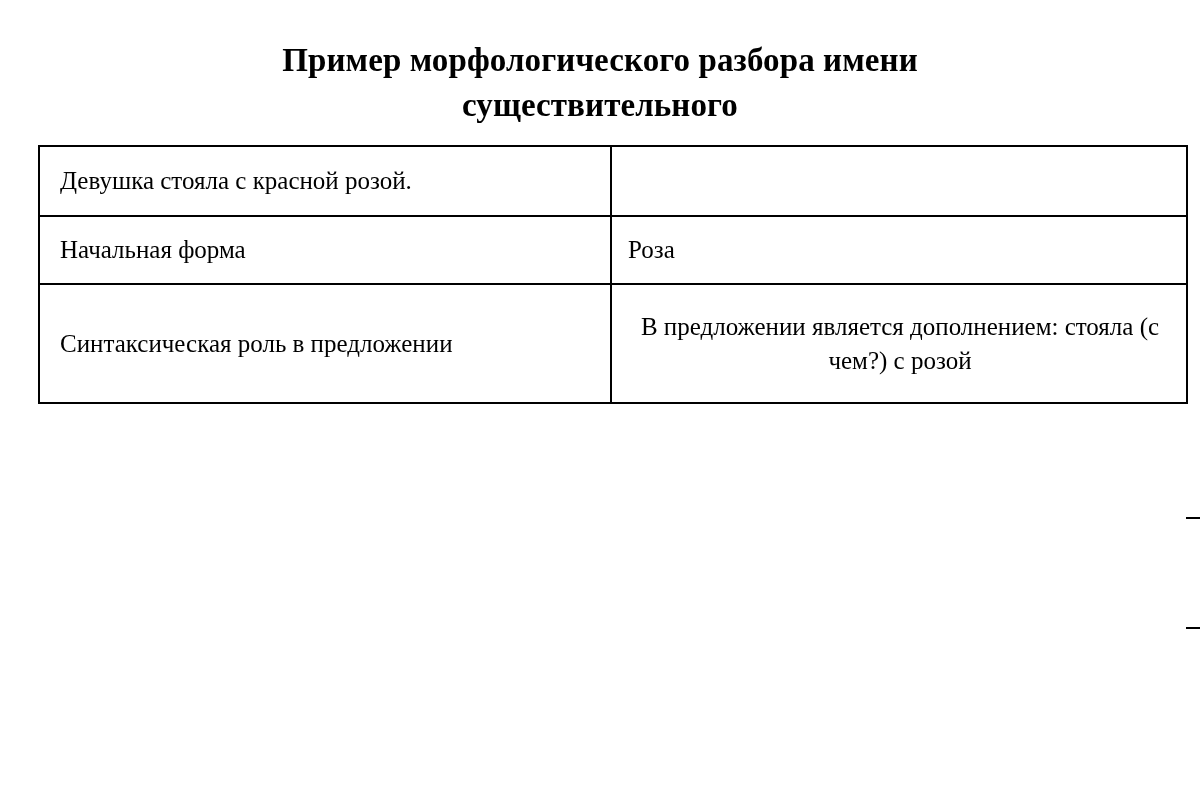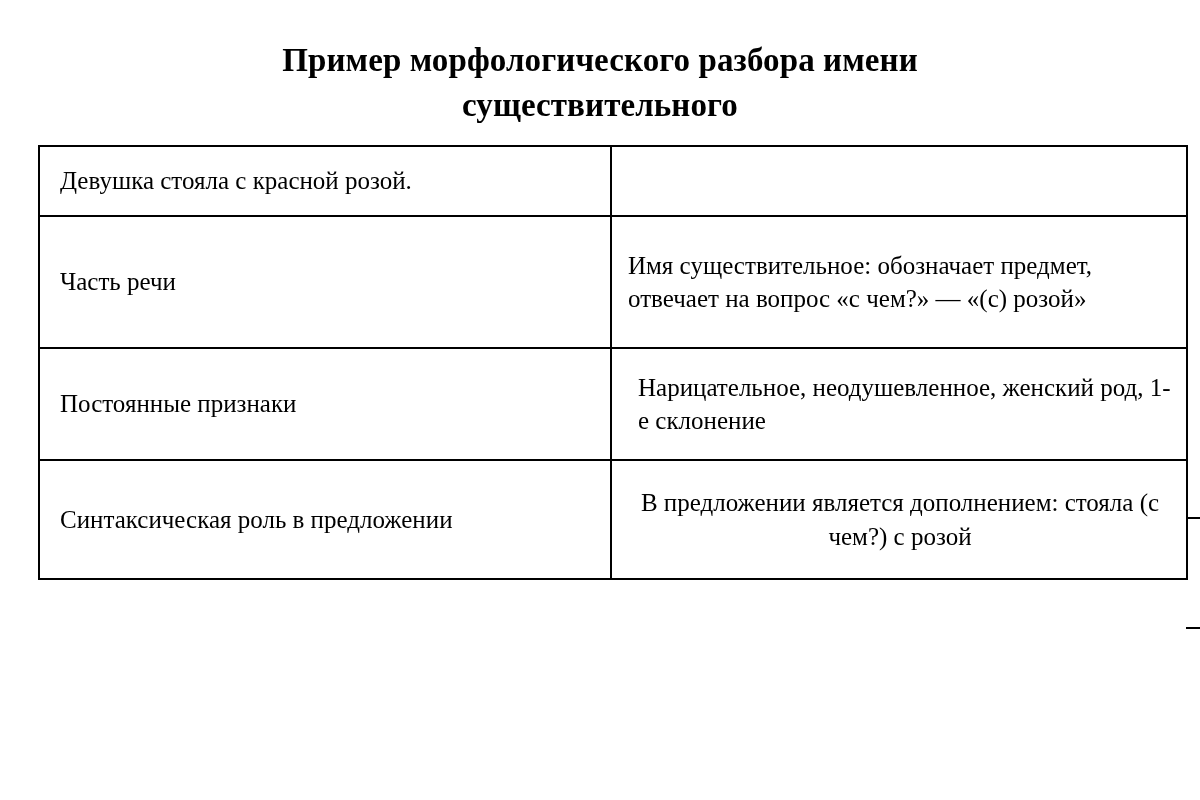--- a/index.html
+++ b/index.html
@@ -103,38 +103,30 @@
 
       <tr class="row-sentence">
         <td>
           <div class="cell-inner">Девушка стояла с красной розой.</div>
         </td>
         <td>
           <div class="cell-inner value"></div>
         </td>
       </tr>
 
-      <tr class="row-part">
+
+      <tr class="row-initial">
         <td>
-          <div class="cell-inner">Часть речи</div>
+          <div class="cell-inner">Начальная форма</div>
         </td>
         <td>
-          <div class="cell-inner value">Имя существительное: обозначает предмет, отвечает на вопрос «с чем?» — «(с) розой»</div>
+          <div class="cell-inner value">Роза</div>
         </td>
       </tr>
 
-
-      <tr class="row-const">
-        <td>
-          <div class="cell-inner">Постоянные признаки</div>
-        </td>
-        <td>
-          <div class="cell-inner value indent">Нарицательное, неодушевленное, женский род, 1-е склонение</div>
-        </td>
-      </tr>
 
 
       <tr class="row-syntax">
         <td>
           <div class="cell-inner">Синтаксическая роль в предложении</div>
         </td>
         <td>
           <div class="cell-inner value center">В предложении является дополнением: стояла (с чем?) с розой</div>
         </td>
       </tr>

